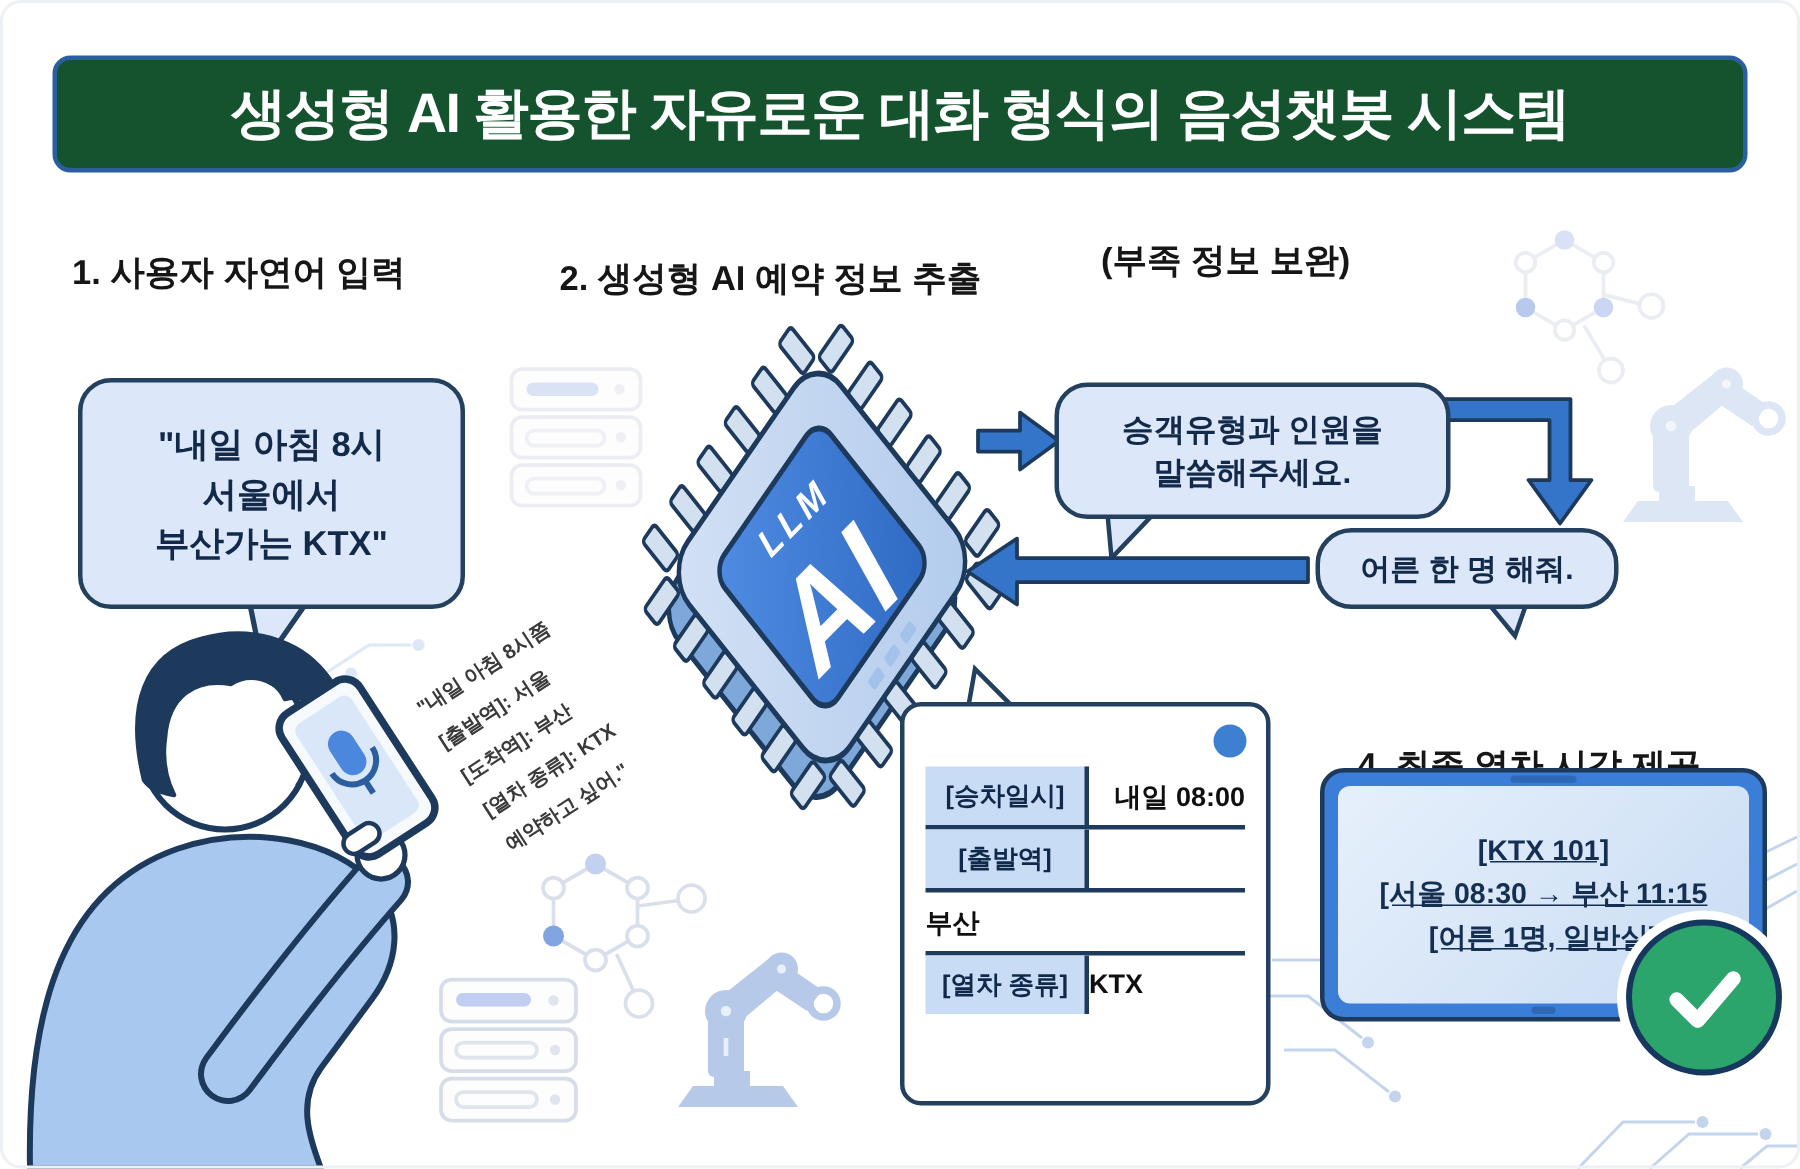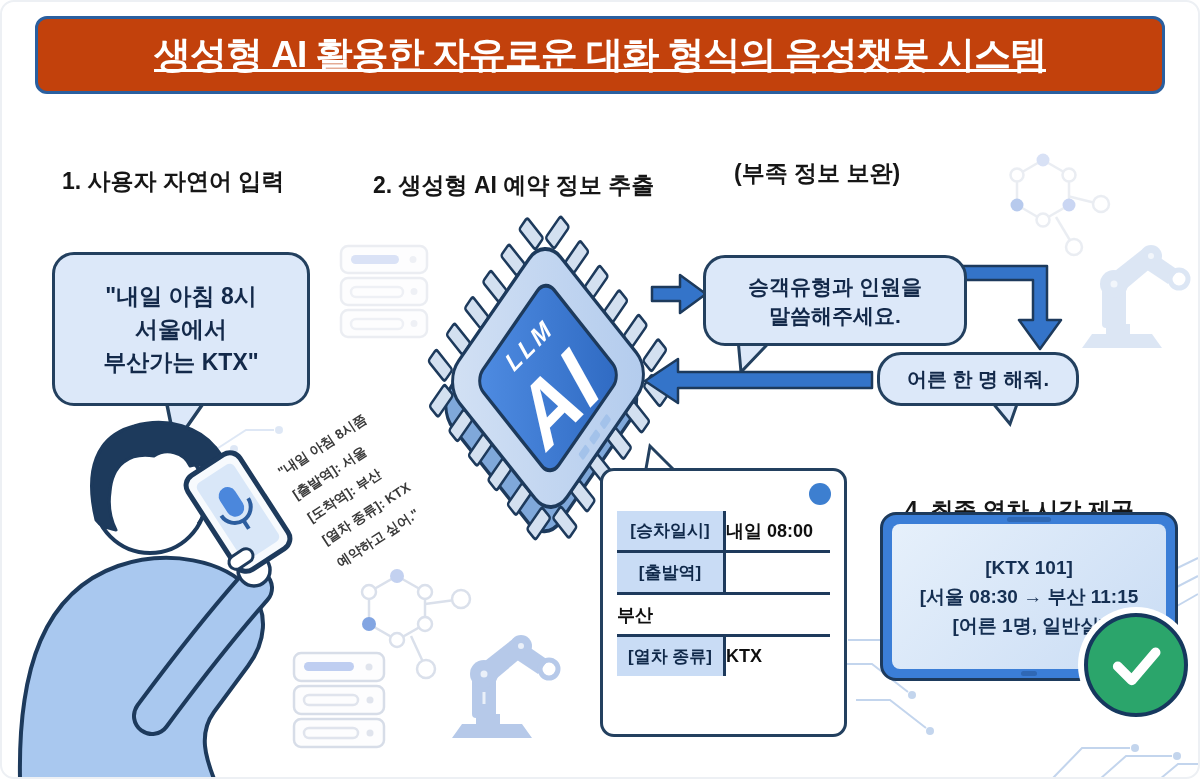--- a/index.html
+++ b/index.html
@@ -1,47 +1,47 @@
 <!DOCTYPE html>
 <html><head>
 <meta charset="utf-8">
 <style>
   html,body{margin:0;padding:0;background:#fff;}
   .stage{position:relative;width:1200px;height:779px;background:#ffffff;overflow:hidden;
          font-family:"Liberation Sans","DejaVu Sans",sans-serif;}
   .frame{position:absolute;inset:0;border:2px solid #edf0f4;border-radius:14px;pointer-events:none;z-index:9;}
   svg.bg{position:absolute;left:0;top:0;z-index:1;}
   .layer{position:absolute;z-index:2;}
-  .title-banner{left:35px;top:16px;width:1124px;height:72px;background:#c2410c;border:3px solid #2a5f9f;
+  .title-banner{left:35px;top:37px;width:1124px;height:72px;background:#14532d;border:3px solid #2a5f9f;
     border-radius:12px;display:flex;align-items:center;justify-content:center;color:#fff;
-    font-size:37px;font-weight:800;letter-spacing:-1px;text-decoration:underline;}
+    font-size:37px;font-weight:800;letter-spacing:-1px;}
   .step{position:absolute;z-index:3;color:#161616;font-weight:800;font-size:23px;white-space:nowrap;}
   .step .sub{padding-left:22px;}
   .bubble{position:absolute;z-index:2;background:#dce8f9;border:3.5px solid #23405f;border-radius:22px;
     display:flex;flex-direction:column;align-items:center;justify-content:center;
     color:#13294a;font-weight:800;text-align:center;}
   .bubble-user{left:52px;top:252px;width:252px;height:148px;font-size:23px;line-height:33px;}
   .bubble-aiq{left:703px;top:255px;width:258px;height:85px;font-size:21px;line-height:29px;border-width:3px;}
   .bubble-ans{left:877px;top:352px;width:196px;height:48px;font-size:20px;border-width:3px;border-radius:24px;}
   .extract{position:absolute;left:272px;top:462px;width:180px;z-index:3;transform:rotate(-33deg);
     transform-origin:top left;font-size:13.5px;font-weight:700;color:#3a3a3a;line-height:27px;white-space:nowrap;}
   .table-card{position:absolute;left:600px;top:468px;width:241px;height:263px;background:#fff;
     border:3px solid #23405f;border-radius:14px;z-index:2;}
   .table-dot{position:absolute;right:13px;top:12px;width:22px;height:22px;border-radius:50%;background:#3d7fd0;}
   .ttable{margin:40px 14px 0;}
   .trow{display:flex;height:39px;align-items:stretch;}
-  .trow:not(:last-child){border-bottom:3px solid #1e3a5c;}
+  .trow:not(:last-child){border-bottom:3px solid #1e3a5c;gap:17px;}
   .tlabel{width:106px;background:#c9dcf5;border-right:3px solid #1e3a5c;display:flex;align-items:center;
     justify-content:center;font-weight:800;font-size:17px;color:#10294a;white-space:nowrap;}
   .tvalue{flex:1;display:flex;align-items:center;font-weight:800;font-size:18px;color:#0f0f0f;white-space:nowrap;}
   .result-card{position:absolute;left:880px;top:512px;width:292px;height:163px;background:#3b7ed7;
     border:3px solid #1d3a5c;border-radius:16px;z-index:3;}
   .result-screen{position:absolute;inset:9px;background:linear-gradient(135deg,#e6f0fb 0%,#c9dcf4 100%);
     border-radius:8px;display:flex;flex-direction:column;align-items:center;justify-content:center;
-    font-size:19px;font-weight:800;color:#152f52;line-height:29px;text-align:right;white-space:nowrap;}
+    font-size:19px;font-weight:800;color:#152f52;line-height:29px;text-align:right;white-space:nowrap;text-decoration:underline;}
   .notch-t{position:absolute;left:50%;top:2px;width:44px;height:5px;margin-left:-22px;border-radius:3px;background:#2f68b5;}
   .notch-b{position:absolute;left:50%;bottom:2px;width:16px;height:5px;margin-left:-8px;border-radius:3px;background:#2f68b5;}
   .check-badge{position:absolute;left:1084px;top:613px;width:96px;height:96px;border-radius:50%;
     background:#2ba56b;border:4px solid #16385e;box-shadow:0 0 0 6px #ffffff;z-index:4;
     display:flex;align-items:center;justify-content:center;}
 </style>
 </head>
 <body>
 
 <div class="stage">
@@ -228,21 +228,21 @@
           <path d="M-16,-6 a16,16 0 0 0 32,0" fill="none" stroke="#2c5d9e" stroke-width="4"></path>
           <line x1="0" y1="10" x2="0" y2="20" stroke="#2c5d9e" stroke-width="4"></line>
         </g>
       </g>
       <rect x="228" y="552" width="26" height="14" rx="7" transform="rotate(-33 241 559)" fill="#ffffff" stroke="#1d3a5c" stroke-width="3"></rect>
     </g>
   </svg>
 
   <div class="layer title-banner">생성형 AI 활용한 자유로운 대화 형식의 음성챗봇 시스템</div>
 
-  <div class="step" style="left:62px;top:166px;">1. 사용자 자연어 입력</div>
+  <div class="step" style="left:48px;top:166px;">1. 사용자 자연어 입력</div>
   <div class="step" style="left:373px;top:170px;">2. 생성형 AI 예약 정보 추출</div>
   <div class="step" style="left:712px;top:158px;line-height:31px;">
     <div class="sub">(부족 정보 보완)</div>
   </div>
   <div class="step" style="left:905px;top:466px;margin-top:29px;">4. 최종 열차 시각 제공</div>
 
   <div class="bubble bubble-user">
     <div>"내일 아침 8시</div>
     <div>서울에서</div>
     <div>부산가는 KTX"</div>

